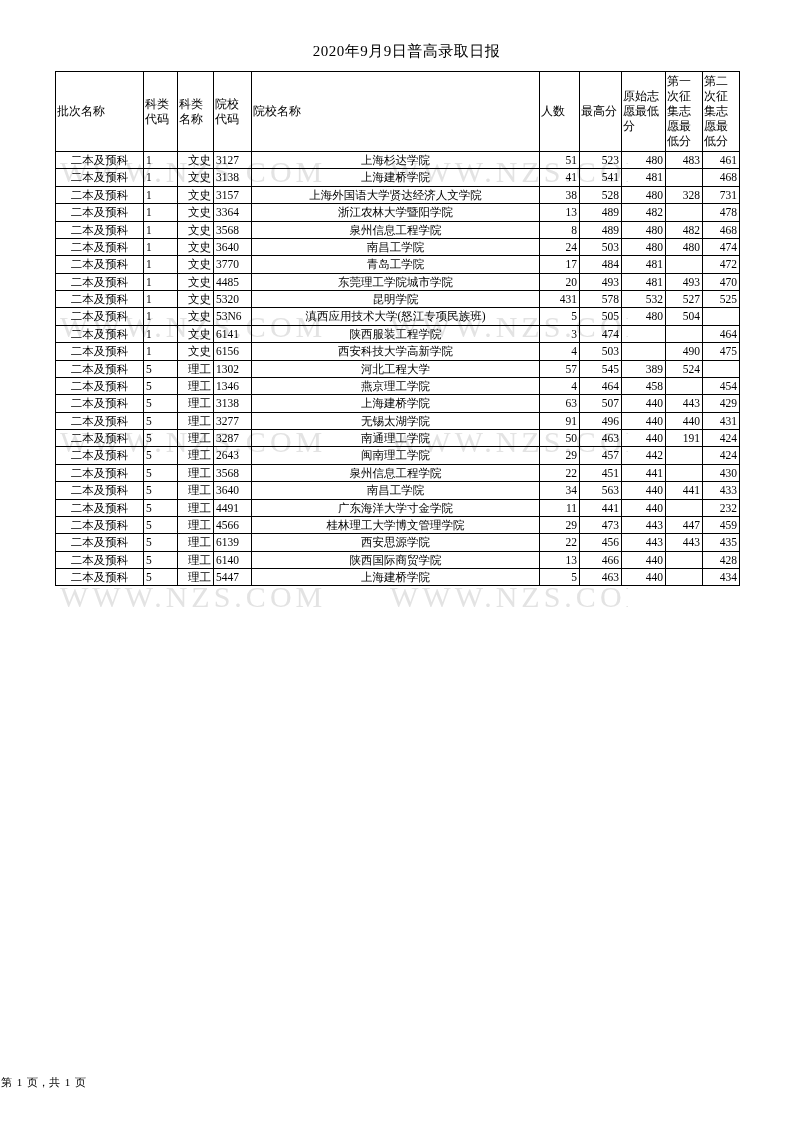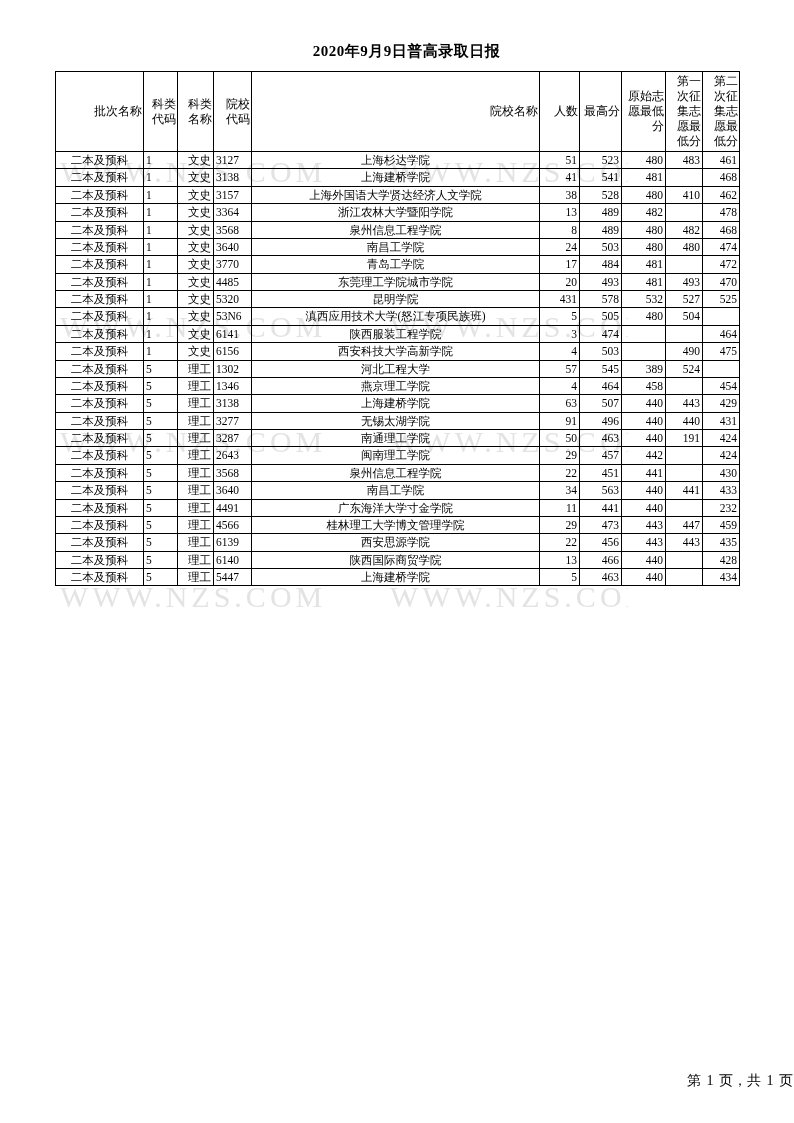--- a/index.html
+++ b/index.html
@@ -17,21 +17,21 @@
   }
   .page {
     position: relative;
     width: 794px;
     height: 1123px;
     box-sizing: border-box;
   }
   .doc-title {
     text-align: center;
     font-size: 15px;
-    font-weight: bold;
+    font-weight: normal;
     letter-spacing: 0.5px;
     margin: 0;
     padding-top: 42px;
     padding-bottom: 10px;
     font-family: "Liberation Serif", "DejaVu Serif", serif;
     padding-left: 19px;
   }
   .table-wrap {
     padding: 0 55px 0 55px;
   }
@@ -45,21 +45,21 @@
   }
   table.report th,
   table.report td {
     border: 1px solid #000000;
     padding: 1px 2px;
     line-height: 1.25;
     vertical-align: middle;
     background: transparent;
   }
   table.report thead th {
-    text-align: right;
+    text-align: left;
     font-weight: normal;
     font-size: 12px;
     height: 74px;
     padding: 2px 1px;
   }
   .th-narrow {
     font-size: 12px;
   }
   td.c-name    { text-align: center;  white-space: nowrap; overflow: hidden; }
   td.c-code    { text-align: left;  }
@@ -82,22 +82,22 @@
     font-size: 30px;
     font-family: "Liberation Serif", "DejaVu Serif", serif;
     letter-spacing: 4px;
     white-space: nowrap;
   }
   .footer {
     position: absolute;
     left: 0;
     right: 0;
     bottom: 33px;
-    text-align: right;
-    font-size: 14px;
+    text-align: left;
+    font-size: 11px;
     font-family: "Liberation Serif", "DejaVu Serif", serif;
     margin-top: 16px;
   }
   .footer span { margin: 0 1px; }
 </style>
 </head>
 <body>
 
 <div class="page">
 
@@ -169,22 +169,22 @@
           </tr>
           <tr>
             <td class="c-name">二本及预科</td>
             <td class="c-code">1</td>
             <td class="c-kname">文史</td>
             <td class="c-code">3157</td>
             <td class="c-school">上海外国语大学贤达经济人文学院</td>
             <td class="c-num">38</td>
             <td class="c-num">528</td>
             <td class="c-num">480</td>
-            <td class="c-num">410</td>
-            <td class="c-num">462</td>
+            <td class="c-num">328</td>
+            <td class="c-num">731</td>
           </tr>
           <tr>
             <td class="c-name">二本及预科</td>
             <td class="c-code">1</td>
             <td class="c-kname">文史</td>
             <td class="c-code">3364</td>
             <td class="c-school">浙江农林大学暨阳学院</td>
             <td class="c-num">13</td>
             <td class="c-num">489</td>
             <td class="c-num">482</td>

